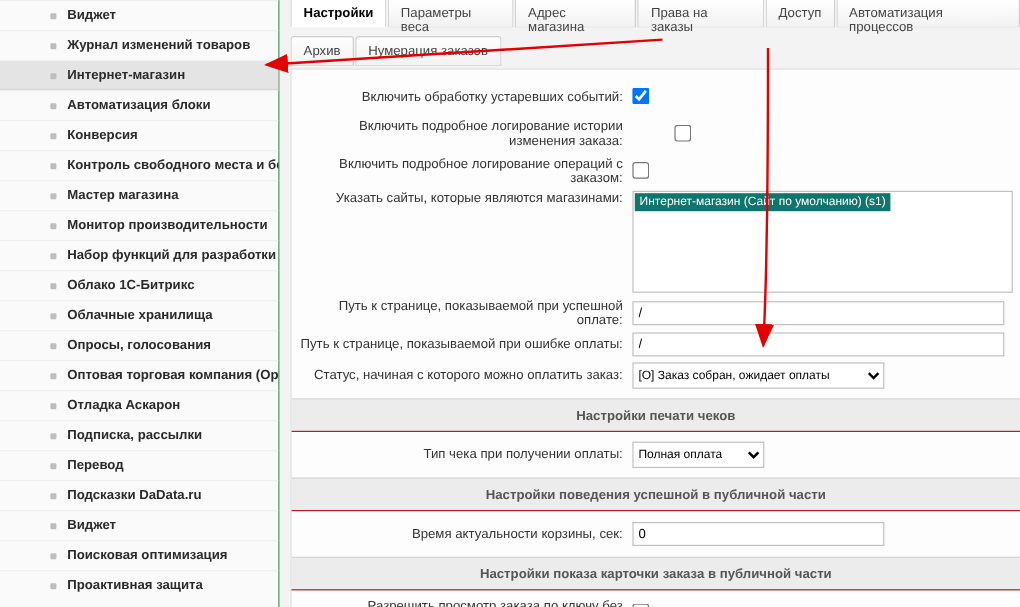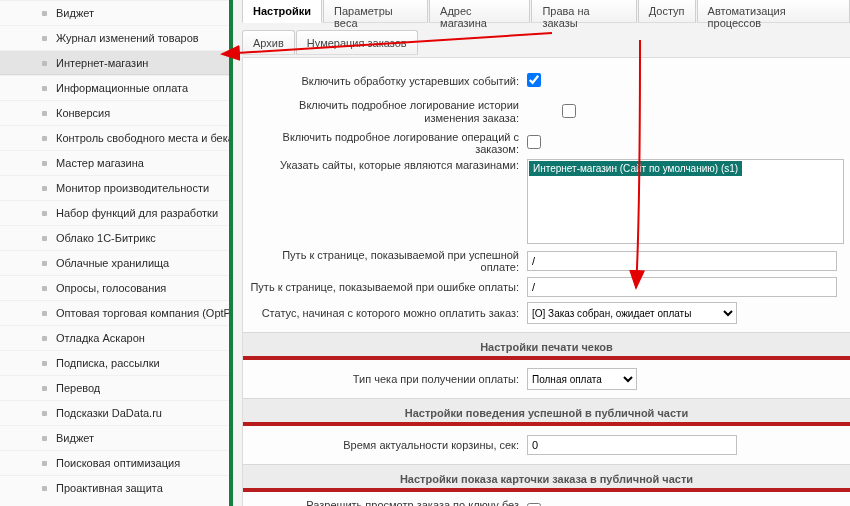--- a/index.html
+++ b/index.html
@@ -1,18 +1,18 @@
 <!DOCTYPE html>
 <html><head>
 <meta charset="utf-8">
 <style>
   * { box-sizing: border-box; margin: 0; padding: 0; font-family: Arial, sans-serif; }
   body { background: #f5f5f5; width: 850px; height: 506px; overflow: hidden; position: relative; }
 
-  .sidebar { position: absolute; left: 0; top: 0; width: 233px; height: 506px; background: #fafafa; border-right: 4px solid #15803d; }
+  .sidebar { position: absolute; left: 0; top: 0; width: 233px; height: 506px; background: #fafafa; border-right: 1px solid #15803d; font-weight: bold; }
   .side-item { display: flex; align-items: center; height: 25px; padding-left: 56px; font-size: 11px; color: #2a2a2a; cursor: pointer; border-top: 1px solid #f0f0f0; position: relative; white-space: nowrap; overflow: hidden; }
   .side-item::before { content: ""; position: absolute; left: 42px; top: 10px; width: 5px; height: 5px; background: #bdbdbd; border-radius: 1px; }
   .side-item.active { background: #e4e4e4; border-bottom: 1px solid #d8d8d8; }
 
   .main { position: absolute; left: 233px; top: 0; width: 617px; height: 506px; background: #f3f3f3; }
 
   .tabs1 { position: absolute; left: 9px; top: -2px; height: 27px; display: flex; gap: 1px; }
   .tabs2 { position: absolute; left: 9px; top: 30px; height: 27px; display: flex; gap: 1px; }
   .tab { background: linear-gradient(#fff,#f2f2f2); border: 1px solid #cfcfcf; border-bottom: 1px solid #dcdcdc; padding: 6px 10px 0 10px; font-size: 11px; color: #444; cursor: pointer; border-radius: 3px 3px 0 0; height: 25px; }
   .tab.active { background: #fff; color: #000; font-weight: bold; border-bottom: 1px solid #fff; }
@@ -29,32 +29,32 @@
   input[type=text] { border: 1px solid #c0c0c0; height: 20px; font-size: 11px; padding: 0 4px; }
   .path { width: 310px; }
   .num { width: 210px; }
   select { border: 1px solid #c0c0c0; height: 22px; font-size: 10px; background: #fff; }
   .sel-stat { width: 210px; }
   .sel-chk { width: 110px; }
   .sitebox { width: 100%; height: 85px; border: 1px solid #c0c0c0; background: #fff; overflow: auto; }
   .sitebox-item { font-size: 10px; background: #0f766e; color: #fff; padding: 2px 4px; display: inline-block; margin: 1px; }
   input[type=checkbox] { width: 14px; height: 14px; }
 
-  .section { height: 28px; background: #ececec; border-top: 1px solid #d8d8d8; border-bottom: 4px solid #b91c1c; text-align: center; font-size: 11px; font-weight: bold; color: #555; line-height: 28px; margin: 6px 0; }
+  .section { height: 28px; background: #ececec; border-top: 1px solid #d8d8d8; border-bottom: 1px solid #b91c1c; text-align: center; font-size: 11px; font-weight: bold; color: #555; line-height: 28px; margin: 6px 0; }
 
   .arrow-svg { position: absolute; left: 0; top: 0; width: 850px; height: 506px; pointer-events: none; }
 </style>
 </head>
 <body>
 
 <div class="sidebar" id="sidebar">
     <div class="side-item">Виджет</div>
     <div class="side-item">Журнал изменений товаров</div>
     <div class="side-item active">Интернет-магазин</div>
-    <div class="side-item">Информационные оплата</div>
+    <div class="side-item">Автоматизация блоки</div>
     <div class="side-item">Конверсия</div>
     <div class="side-item">Контроль свободного места и бекапов</div>
     <div class="side-item">Мастер магазина</div>
     <div class="side-item">Монитор производительности</div>
     <div class="side-item">Набор функций для разработки</div>
     <div class="side-item">Облако 1С-Битрикс</div>
     <div class="side-item">Облачные хранилища</div>
     <div class="side-item">Опросы, голосования</div>
     <div class="side-item">Оптовая торговая компания (OptPRO)</div>
     <div class="side-item">Отладка Аскарон</div>

